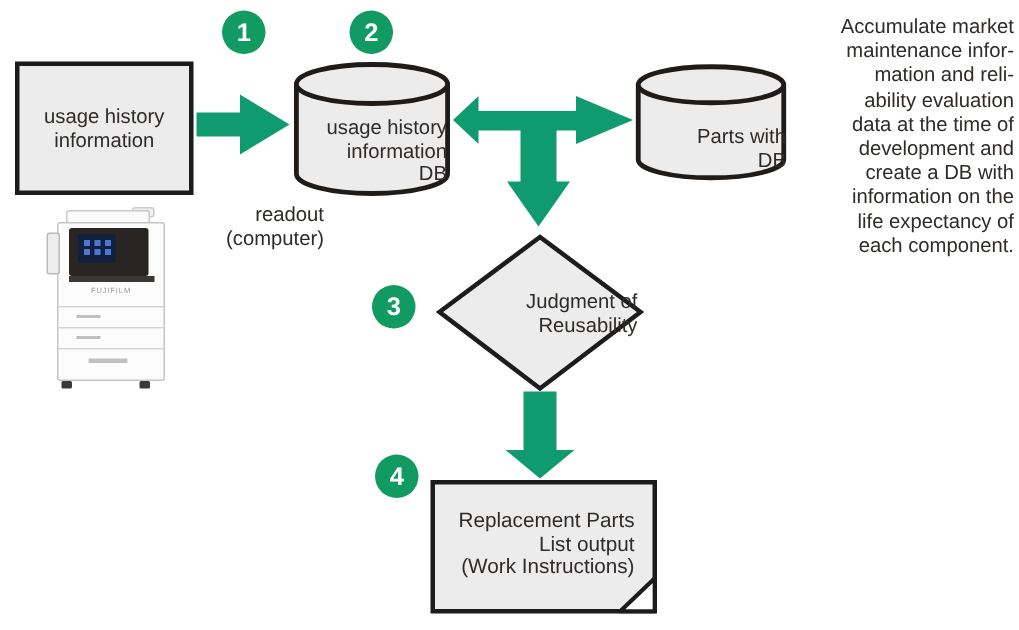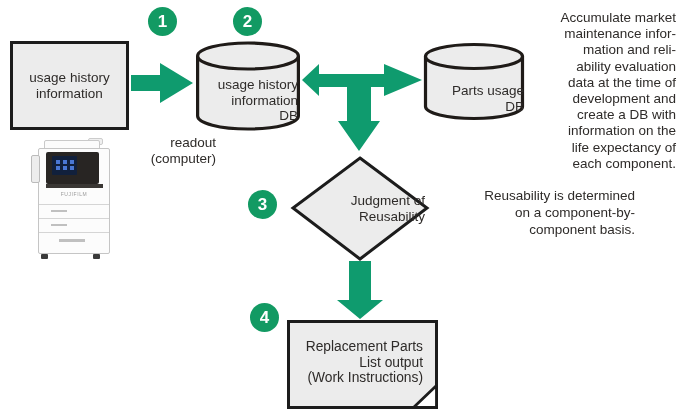--- a/index.html
+++ b/index.html
@@ -96,43 +96,40 @@
   <div class="badge" style="left:250px;top:303px;">
       <span>4</span>
     </div>
 
   <div class="box" style="left:10px;top:41px;width:119px;height:89px;">usage history
 information</div>
 
   <div class="txt node-label" style="left:198px;top:77px;width:100px;">usage history
 information
 DB</div>
-  <div class="txt node-label" style="left:424px;top:83px;width:100px;">Parts usage
+  <div class="txt node-label" style="left:424px;top:83px;width:100px;">Parts with
 DB</div>
   <div class="txt node-label" style="left:295px;top:193px;width:130px;">Judgment of
 Reusability</div>
   <div class="txt node-label" style="left:290px;top:339px;width:133px;font-size:13.8px;">Replacement Parts
 List output
 (Work Instructions)</div>
 
   <div class="txt" style="left:91px;top:135px;width:125px;">readout
 (computer)</div>
   <div class="txt" style="left:524px;top:10px;width:152px;line-height:16.2px;">Accumulate market
 maintenance infor-
 mation and reli-
 ability evaluation
 data at the time of
 development and
 create a DB with
 information on the
 life expectancy of
 each component.</div>
-  <div class="txt" style="left:430px;top:187px;width:205px;line-height:17.2px;">Reusability is determined
-on a component-by-
-component basis.</div>
 
   <div class="printer">
     <div class="p-bump"></div>
     <div class="p-feeder"></div>
     <div class="p-body"></div>
     <div class="p-tray"></div>
     <div class="p-panel">
       <div class="p-screen">
         <div class="p-icons"></div>
       </div>

